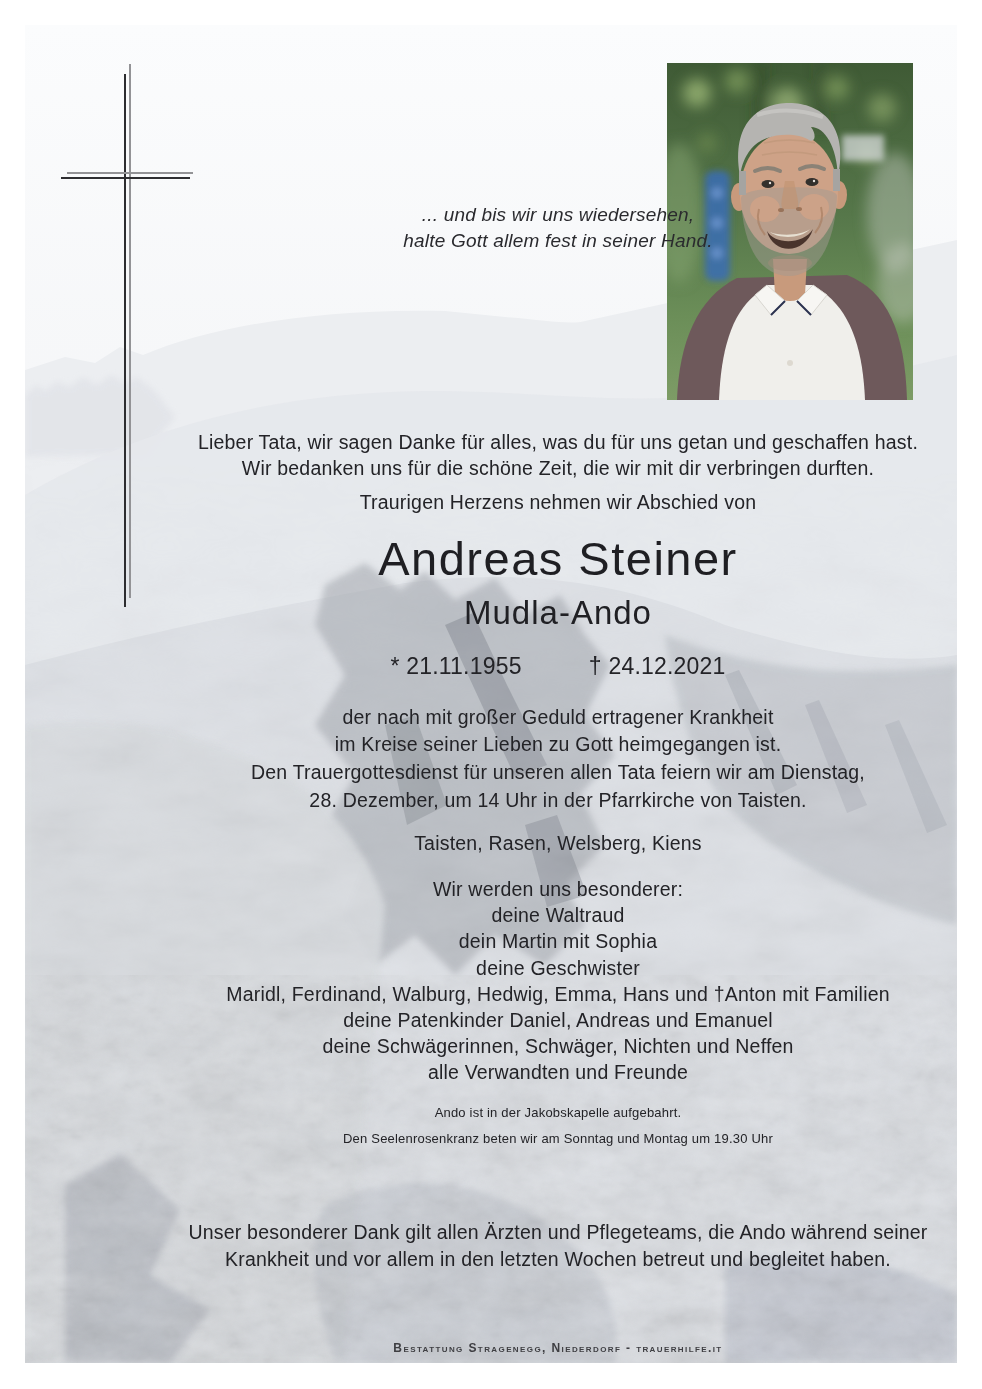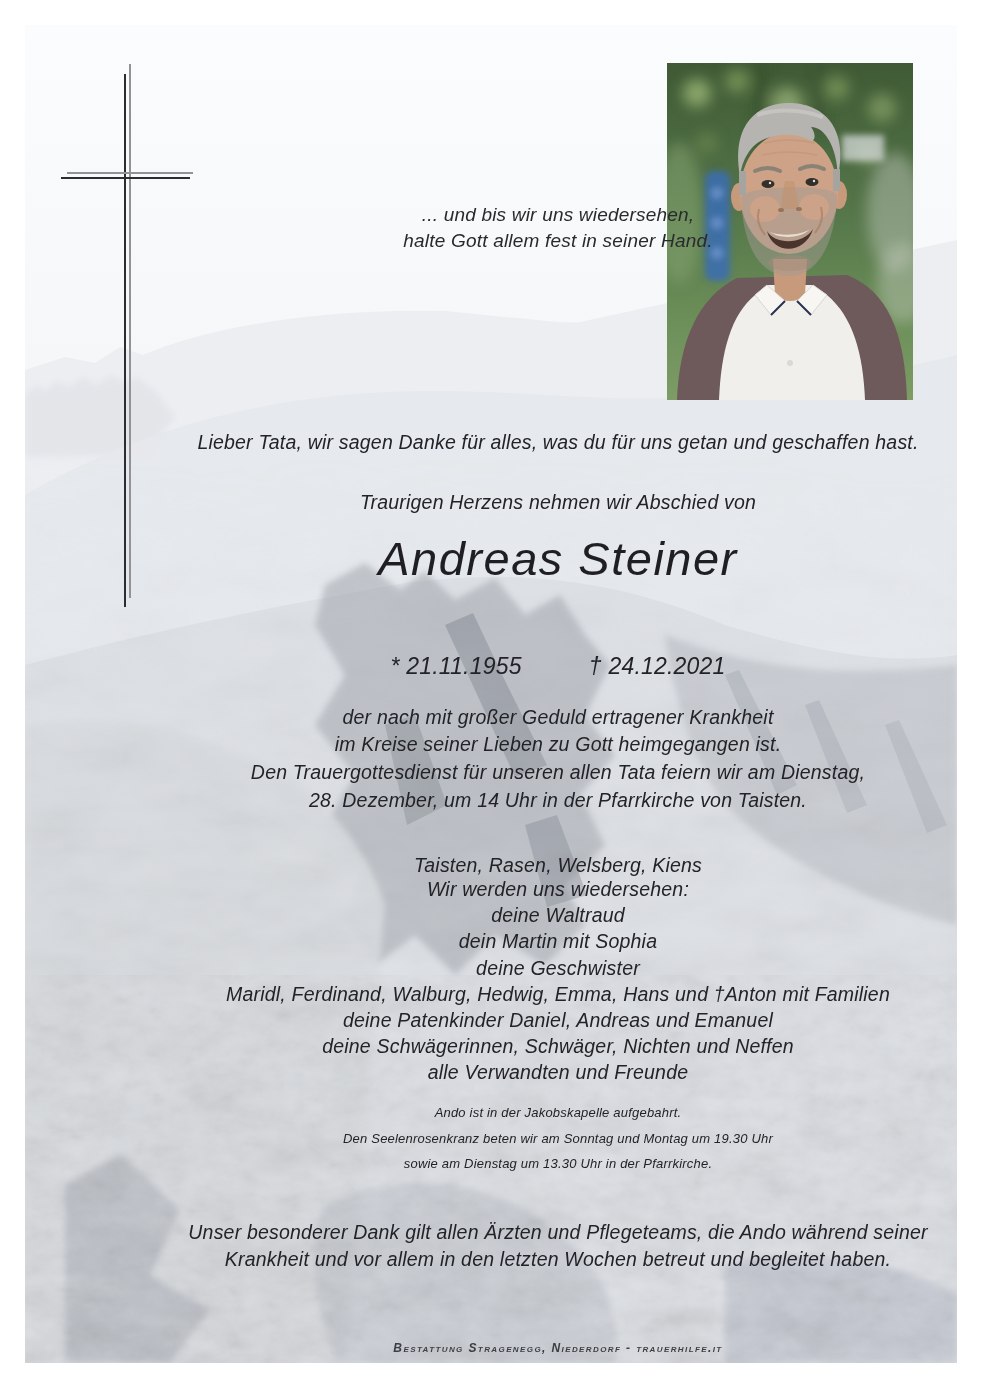--- a/index.html
+++ b/index.html
@@ -8,31 +8,31 @@
   .bg-svg{position:absolute;left:25px;top:25px;width:932px;height:1338px;display:block;}
   .photo{position:absolute;left:667px;top:63px;width:246px;height:337px;overflow:hidden;}
   .photo svg{display:block;}
   
   .cross{position:absolute;left:0;top:0;width:250px;height:650px;}
   .cross .vg{position:absolute;left:129px;top:64px;width:2px;height:534px;background:#939396;}
   .cross .vd{position:absolute;left:124px;top:74px;width:2px;height:533px;background:#2d2d30;}
   .cross .hg{position:absolute;left:67px;top:172px;width:126px;height:2px;background:#939396;}
   .cross .hd{position:absolute;left:61px;top:177px;width:129px;height:2px;background:#2d2d30;}
   
-  .tb{position:absolute;left:134px;width:848px;text-align:center;letter-spacing:.2px;font-style:italic;}
+  .tb{position:absolute;left:134px;width:848px;text-align:center;letter-spacing:.2px;}
   .quote{top:202px;font-size:19px;line-height:26px;font-style:italic;color:#2a2a2e;}
   .tribute{top:429px;font-size:19.5px;line-height:26px;}
   .announce{top:490px;font-size:19.5px;line-height:24px;}
   .name{top:529px;font-size:47px;line-height:60px;letter-spacing:1.5px;color:#1f1f23;}
   .nickname{top:593px;font-size:33px;line-height:40px;letter-spacing:1px;color:#202024;}
   .dates{top:650px;font-size:23px;line-height:32px;}
   .dates .sep{display:inline-block;width:54px;}
   .passing{top:704px;font-size:19.5px;line-height:27px;}
   .service{top:759px;font-size:19.5px;line-height:27.5px;}
-  .places{top:831px;font-size:19.5px;line-height:24px;margin-top:22px;}
+  .places{top:831px;font-size:19.5px;line-height:24px;}
   .farewell{top:876px;font-size:19.5px;line-height:26.2px;}
   .wake{top:1100px;font-size:13px;line-height:25.5px;}
   .thanks{top:1219px;font-size:19.5px;line-height:26.5px;}
   .footer{top:1340px;font-size:12px;line-height:16px;font-weight:bold;
           font-variant:small-caps;letter-spacing:1.4px;color:#3e3e42;}
 </style>
 </head>
 <body>
 
 <div class="page">
@@ -175,25 +175,27 @@
     </svg>
   </div>
 
   <div class="tb quote">
     <div>... und bis wir uns wiedersehen,</div>
     <div>halte Gott allem fest in seiner Hand.</div>
   </div>
 
   <div class="tb tribute">
     <div>Lieber Tata, wir sagen Danke für alles, was du für uns getan und geschaffen hast.</div>
+    <div>Wir bedanken uns für die schöne Zeit, die wir mit dir verbringen durften.</div>
   </div>
 
   <div class="tb announce">Traurigen Herzens nehmen wir Abschied von</div>
 
   <div class="tb name">Andreas Steiner</div>
+  <div class="tb nickname">Mudla-Ando</div>
 
   <div class="tb dates">
     <span>*</span>
     <span>21.11.1955</span>
     <span class="sep"></span>
     <span>†</span>
     <span>24.12.2021</span>
   </div>
 
   <div class="tb passing">
@@ -202,34 +204,33 @@
   </div>
 
   <div class="tb service">
     <div>Den Trauergottesdienst für unseren allen Tata feiern wir am Dienstag,</div>
     <div>28. Dezember, um 14 Uhr in der Pfarrkirche von Taisten.</div>
   </div>
 
   <div class="tb places">Taisten, Rasen, Welsberg, Kiens</div>
 
   <div class="tb farewell">
-    <div>Wir werden uns wiedersehen:</div>
+    <div>Wir werden uns besonderer:</div>
     <div>deine Waltraud</div>
     <div>dein Martin mit Sophia</div>
     <div>deine Geschwister</div>
     <div>Maridl, Ferdinand, Walburg, Hedwig, Emma, Hans und †Anton mit Familien</div>
     <div>deine Patenkinder Daniel, Andreas und Emanuel</div>
     <div>deine Schwägerinnen, Schwäger, Nichten und Neffen</div>
     <div>alle Verwandten und Freunde</div>
   </div>
 
   <div class="tb wake">
     <div>Ando ist in der Jakobskapelle aufgebahrt.</div>
     <div>Den Seelenrosenkranz beten wir am Sonntag und Montag um 19.30 Uhr</div>
-    <div>sowie am Dienstag um 13.30 Uhr in der Pfarrkirche.</div>
   </div>
 
   <div class="tb footer">Bestattung Stragenegg, Niederdorf - trauerhilfe.it</div>
 
   <div class="tb thanks">
     <div>Unser besonderer Dank gilt allen Ärzten und Pflegeteams, die Ando während seiner</div>
     <div>Krankheit und vor allem in den letzten Wochen betreut und begleitet haben.</div>
   </div>
 
 </div>

